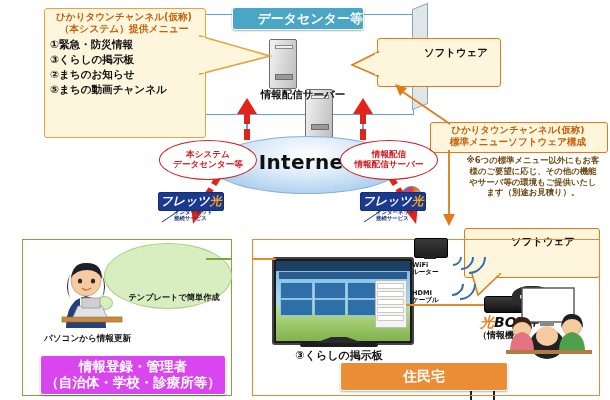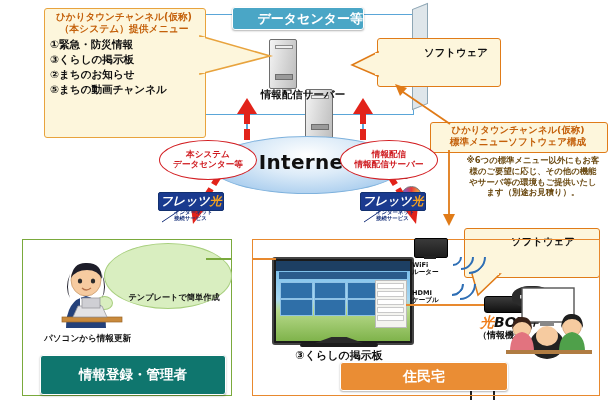--- a/index.html
+++ b/index.html
@@ -12,21 +12,21 @@
   .yellowbox{background:#fdf6dc;border:1.6px solid #e8a33d;border-radius:3px;}
   .yellowbox2{background:#fdf6dc;border:1.6px solid #e07b18;border-radius:3px;}
   .hdr-orange{color:#c4600a;font-weight:bold;}
 
   .dc-region{border:1.6px solid #5aa6d8;background:transparent;}
   .dc-side{background:#dfe6ea;border:1.5px solid #8ea6b4;}
   .dc-bar{background:#4aa6c6;border:1.5px solid #ffffff;border-radius:3px;
           color:#fff;font-weight:bold;box-shadow:0 1px 2px rgba(0,0,0,.3);}
 
   .green-region{border:1.8px solid #7aa93c;}
-  .green-bar{background:#0f766e;border:1.5px solid #fff;border-radius:3px;
+  .green-bar{background:#d946ef;border:1.5px solid #fff;border-radius:3px;
              color:#fff;font-weight:bold;box-shadow:0 1px 2px rgba(0,0,0,.3);
              line-height:1.15;}
   .orange-region{border:1.8px solid #e8892e;}
   .orange-bar{background:#ea8d34;border:1.5px solid #fff;border-radius:3px;
               color:#fff;font-weight:bold;box-shadow:0 1px 2px rgba(0,0,0,.3);}
 
   .net-cloud{border-radius:50%;border:1.4px solid #7fb2dd;
      background:radial-gradient(ellipse at 50% 32%, #ffffff 0%, #dcebf8 38%, #a9cdee 78%, #8ab8e4 100%);}
   .net-label{color:#111;font-weight:bold;letter-spacing:.3px;}
 
@@ -223,20 +223,21 @@
   <div>接続サービス</div>
 </div>
 <svg style="left:362px;top:208px;" width="22" height="16">
   <line x1="20" y1="2" x2="2" y2="14" stroke="#16307a" stroke-width="1"></line>
 </svg>
 
 <div class="abs green-region" style="left:22px;top:239px;width:208px;height:155px;"></div>
 <div class="abs green-bar ctr" style="left:40px;top:355px;width:184px;height:38px;font-size:13.5px;">
   <div>
     <div>情報登録・管理者</div>
+    <div>（自治体・学校・診療所等）</div>
   </div>
 </div>
 
 <div class="abs cloudthought" style="left:104px;top:243px;width:126px;height:64px;"></div>
 <div class="abs cloudthought" style="left:96px;top:296px;width:15px;height:12px;"></div>
 <div class="abs cloudthought" style="left:86px;top:306px;width:10px;height:8px;"></div>
 
 <div class="abs ctr" style="left:116px;top:291px;width:116px;height:12px;font-size:8.2px;font-weight:bold;color:#111;">
   <span>テンプレートで簡単作成</span>
 </div>

